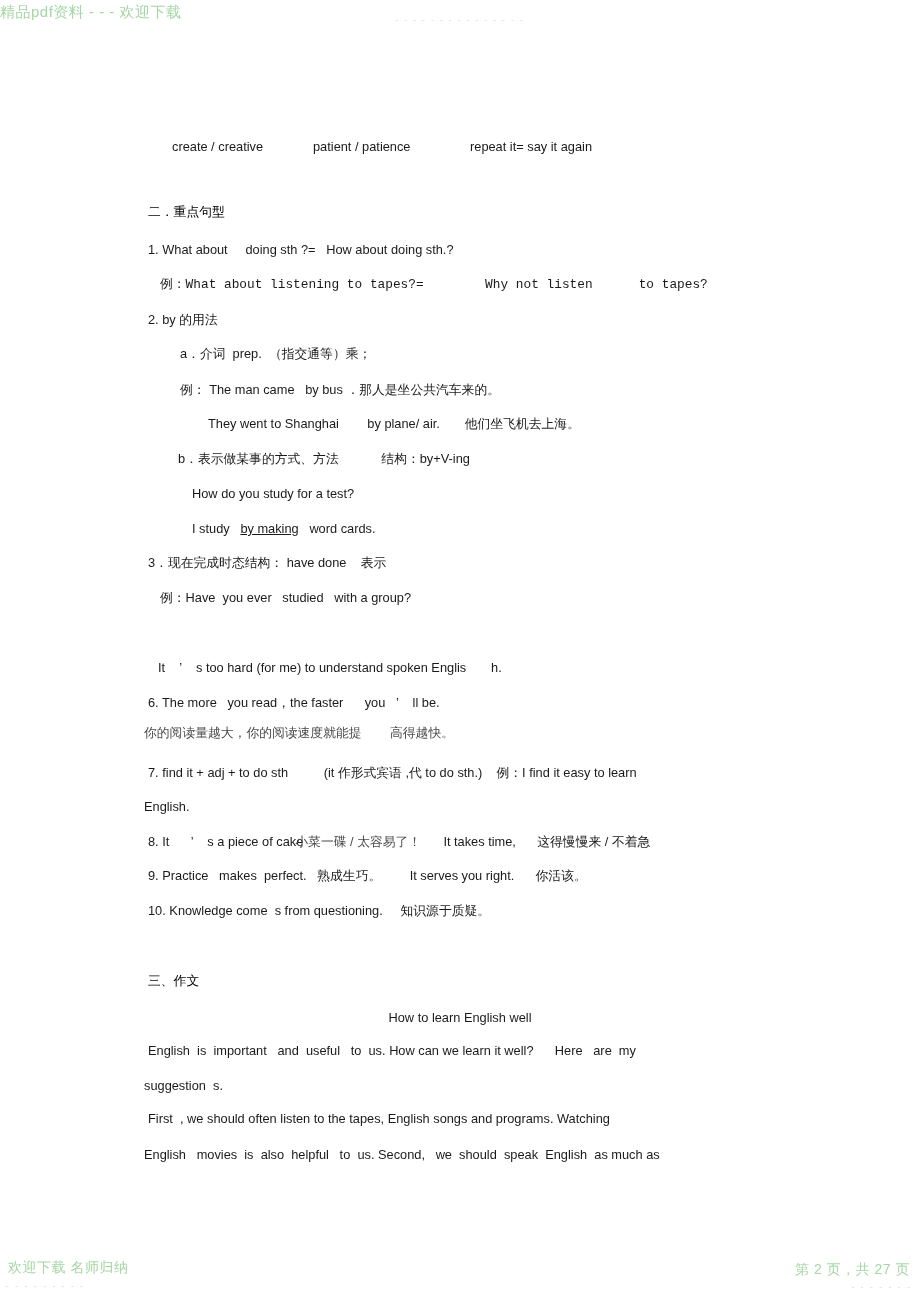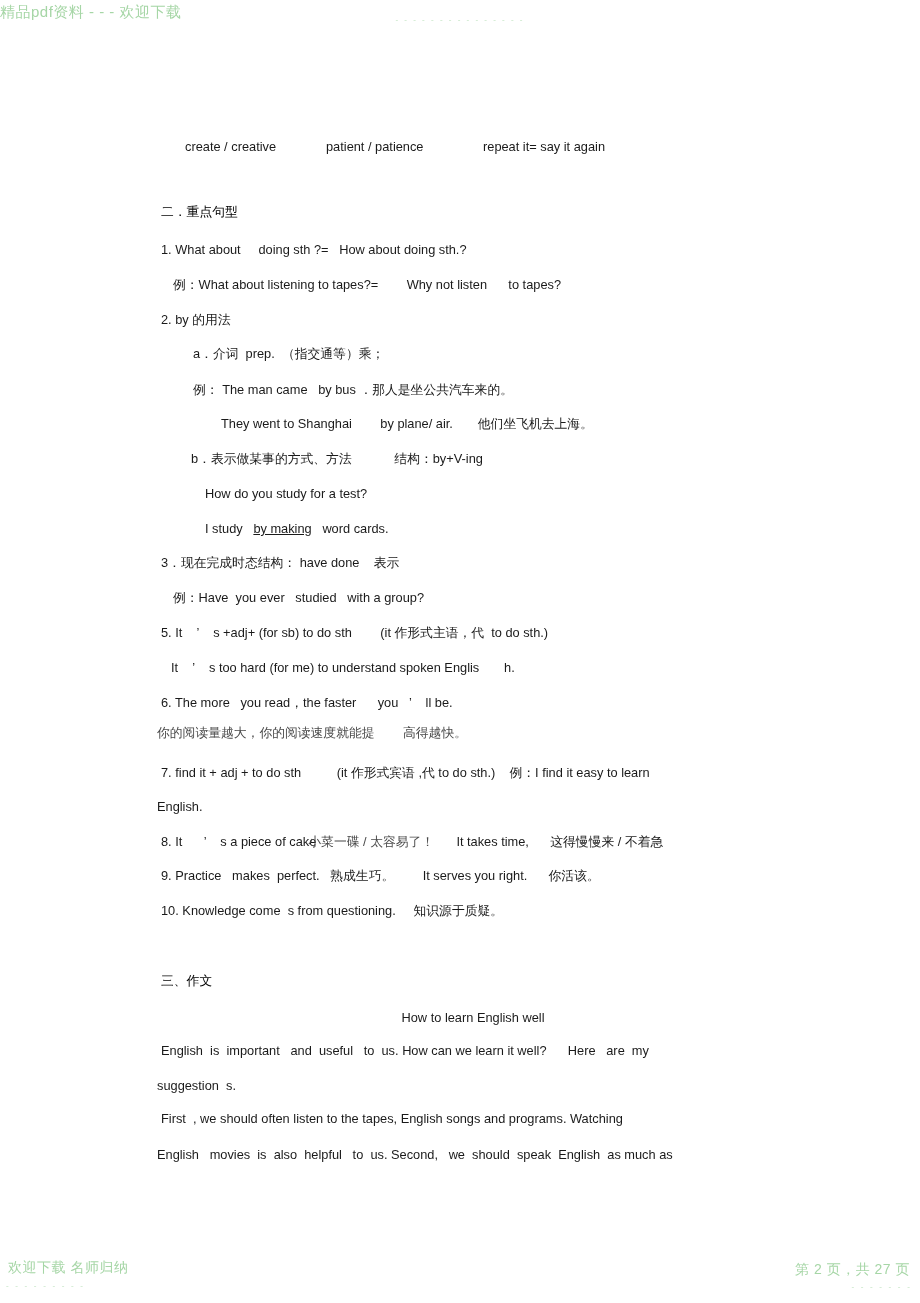--- a/index.html
+++ b/index.html
@@ -74,21 +74,21 @@
     bottom: 12px;
     font-size: 8px;
     color: #bfe3bf;
     letter-spacing: 2.2px;
     white-space: nowrap;
   }
 
   
   .doc {
     position: absolute;
-    left: 13px;
+    left: 0;
     top: 0;
     width: 776px;
   }
   .line {
     position: absolute;
     white-space: pre;
     font-size: 12.8px;
     color: #1a1a1a;
     line-height: 1;
   }
@@ -125,35 +125,34 @@
 
   <div class="doc">
 
     <div class="line" style="left:172px; top:141px;">create / creative</div>
     <div class="line" style="left:313px; top:141px;">patient / patience</div>
     <div class="line" style="left:470px; top:141px;">repeat it= say it again</div>
 
     <div class="line hd" style="left:148px; top:206px;">二．重点句型</div>
 
     <div class="line" style="left:148px; top:244px;">1. What about     doing sth ?=   How about doing sth.?</div>
-    <div class="line" style="left:160px; top:279px;">例：What about listening to tapes?=        Why not listen      to tapes?</div>
+    <div class="line" style="left:160px; top:279px;font-family:Liberation Mono, monospace;">例：What about listening to tapes?=        Why not listen      to tapes?</div>
 
     <div class="line" style="left:148px; top:314px;">2. by 的用法</div>
     <div class="line" style="left:180px; top:348px;">a．介词  prep.  （指交通等）乘；</div>
     <div class="line" style="left:180px; top:384px;">例： The man came   by bus ．那人是坐公共汽车来的。</div>
     <div class="line" style="left:208px; top:418px;">They went to Shanghai        by plane/ air.       他们坐飞机去上海。</div>
     <div class="line" style="left:178px; top:453px;">b．表示做某事的方式、方法            结构：by+V-ing</div>
     <div class="line" style="left:192px; top:488px;text-align:center;">How do you study for a test?</div>
 
     <div class="line" style="left:192px; top:523px;"><span>I study</span><span>   </span><span class="u">by making</span><span>   </span><span>word cards.</span></div>
 
     <div class="line" style="left:148px; top:557px;">3．现在完成时态结构： have done    表示</div>
     <div class="line" style="left:160px; top:592px;">例：Have  you ever   studied   with a group?</div>
 
-    <div class="line" style="left:148px; top:627px;">5. It    ’    s +adj+ (for sb) to do sth        (it 作形式主语，代  to do sth.)</div>
 
     <div class="line" style="left:158px; top:662px;">It    ’    s too hard (for me) to understand spoken Englis       h.</div>
 
     <div class="line" style="left:148px; top:697px;">6. The more   you read，the faster      you   ’    ll be.</div>
     <div class="line cn" style="left:144px; top:727px;">你的阅读量越大，你的阅读速度就能提        高得越快。</div>
 
     <div class="line" style="left:148px; top:767px;">7. find it + adj + to do sth          (it 作形式宾语 ,代 to do sth.)    例：I find it easy to learn</div>
     <div class="line" style="left:144px; top:801px;">English.</div>
 
     <div class="line ov" style="left:148px; top:836px;"><span>8. It      ’    s a piece of cake</span><span style="position:relative; left:-8px;" class="cn">小菜一碟 / 太容易了！</span><span>    </span><span>It takes time,      这得慢慢来 / 不着急</span></div>

